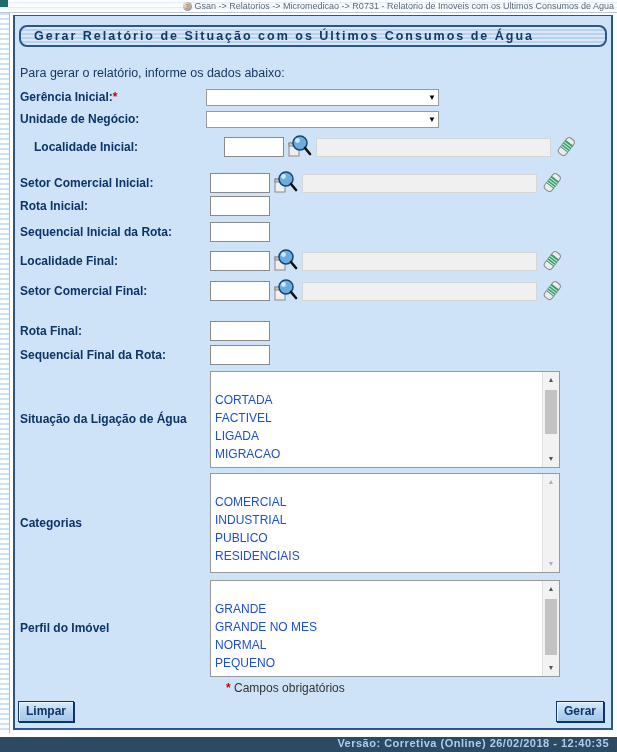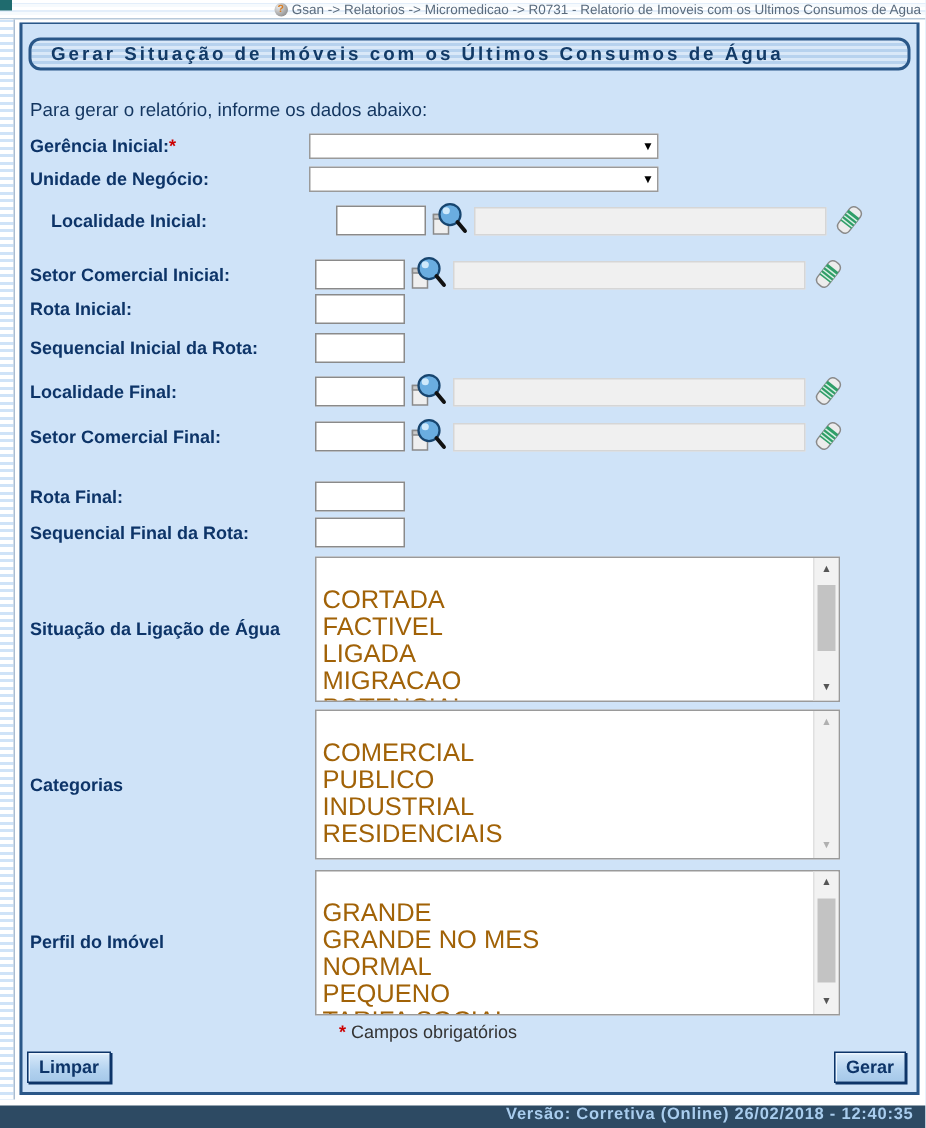--- a/index.html
+++ b/index.html
@@ -82,21 +82,21 @@
   .r-in4   { margin-top:2px;  height:22px; }
   .r-lb1   { margin-top:5px;  height:97px; }
   .r-lb2   { margin-top:5px;  height:100px; }
   .r-lb3   { margin-top:7px;  height:97px; }
 
   .listbox {
     position:relative; width:350px; height:100%; margin-left:4px;
     background:#ffffff; border:1px solid #9a9a9a; overflow:hidden;
   }
   .opts { position:absolute; left:0; top:0; right:17px; bottom:0; padding-top:1px; }
-  .opt { font-size:17px; color:#a16207; line-height:18px; padding-left:4px; white-space:nowrap; }
+  .opt { font-size:12px; color:#1d4ed8; line-height:18px; padding-left:4px; white-space:nowrap; }
   .sbar {
     position:absolute; top:0; right:0; bottom:0; width:17px; background:#f2f2f2;
     border-left:1px solid #e0e0e0;
   }
   .sbtn { height:16px; text-align:center; font-size:7px; color:#555; line-height:16px; cursor:pointer; }
   .sbtn.down { position:absolute; bottom:0; left:0; right:0; }
   .sbar.dim .sbtn { color:#b0b0b0; }
   .thumb { position:absolute; left:2px; right:2px; background:#c3c3c3; cursor:pointer; }
   .thumb.t1 { top:18px; height:44px; }
   .thumb.t3 { top:18px; height:56px; }
@@ -123,21 +123,21 @@
 
 <div class="topbar">
   <span class="help-ball">?</span>
   <span class="crumb">Gsan -&gt; Relatorios -&gt; Micromedicao -&gt; R0731 - Relatorio de Imoveis com os Ultimos Consumos de Agua</span>
 </div>
 <div class="corner-sq"></div>
 <div class="left-stripes"></div>
 
 <div class="panel">
 
-  <div class="titlebar">Gerar Situação de Imóveis com os Últimos Consumos de Água</div>
+  <div class="titlebar">Gerar Relatório de Situação com os Últimos Consumos de Água</div>
 
   <div class="intro">Para gerar o relatório, informe os dados abaixo:</div>
 
   <div class="row r-title">
     <div class="lbl"><span>Gerência Inicial:</span><span class="req">*</span></div>
     <div class="sel">
       <span></span>
       <span class="arrow">▼</span>
     </div>
   </div>
@@ -292,22 +292,22 @@
       </div>
     </div>
   </div>
 
   <div class="row r-lb2">
     <div class="lbl">Categorias</div>
     <div class="listbox">
       <div class="opts">
           <div class="opt">&nbsp;</div>
           <div class="opt">COMERCIAL</div>
+          <div class="opt">INDUSTRIAL</div>
           <div class="opt">PUBLICO</div>
-          <div class="opt">INDUSTRIAL</div>
           <div class="opt">RESIDENCIAIS</div>
         </div>
       <div class="sbar dim">
         <div class="sbtn">▲</div>
         <div class="sbtn down">▼</div>
       </div>
     </div>
   </div>
 
   <div class="row r-lb3">

